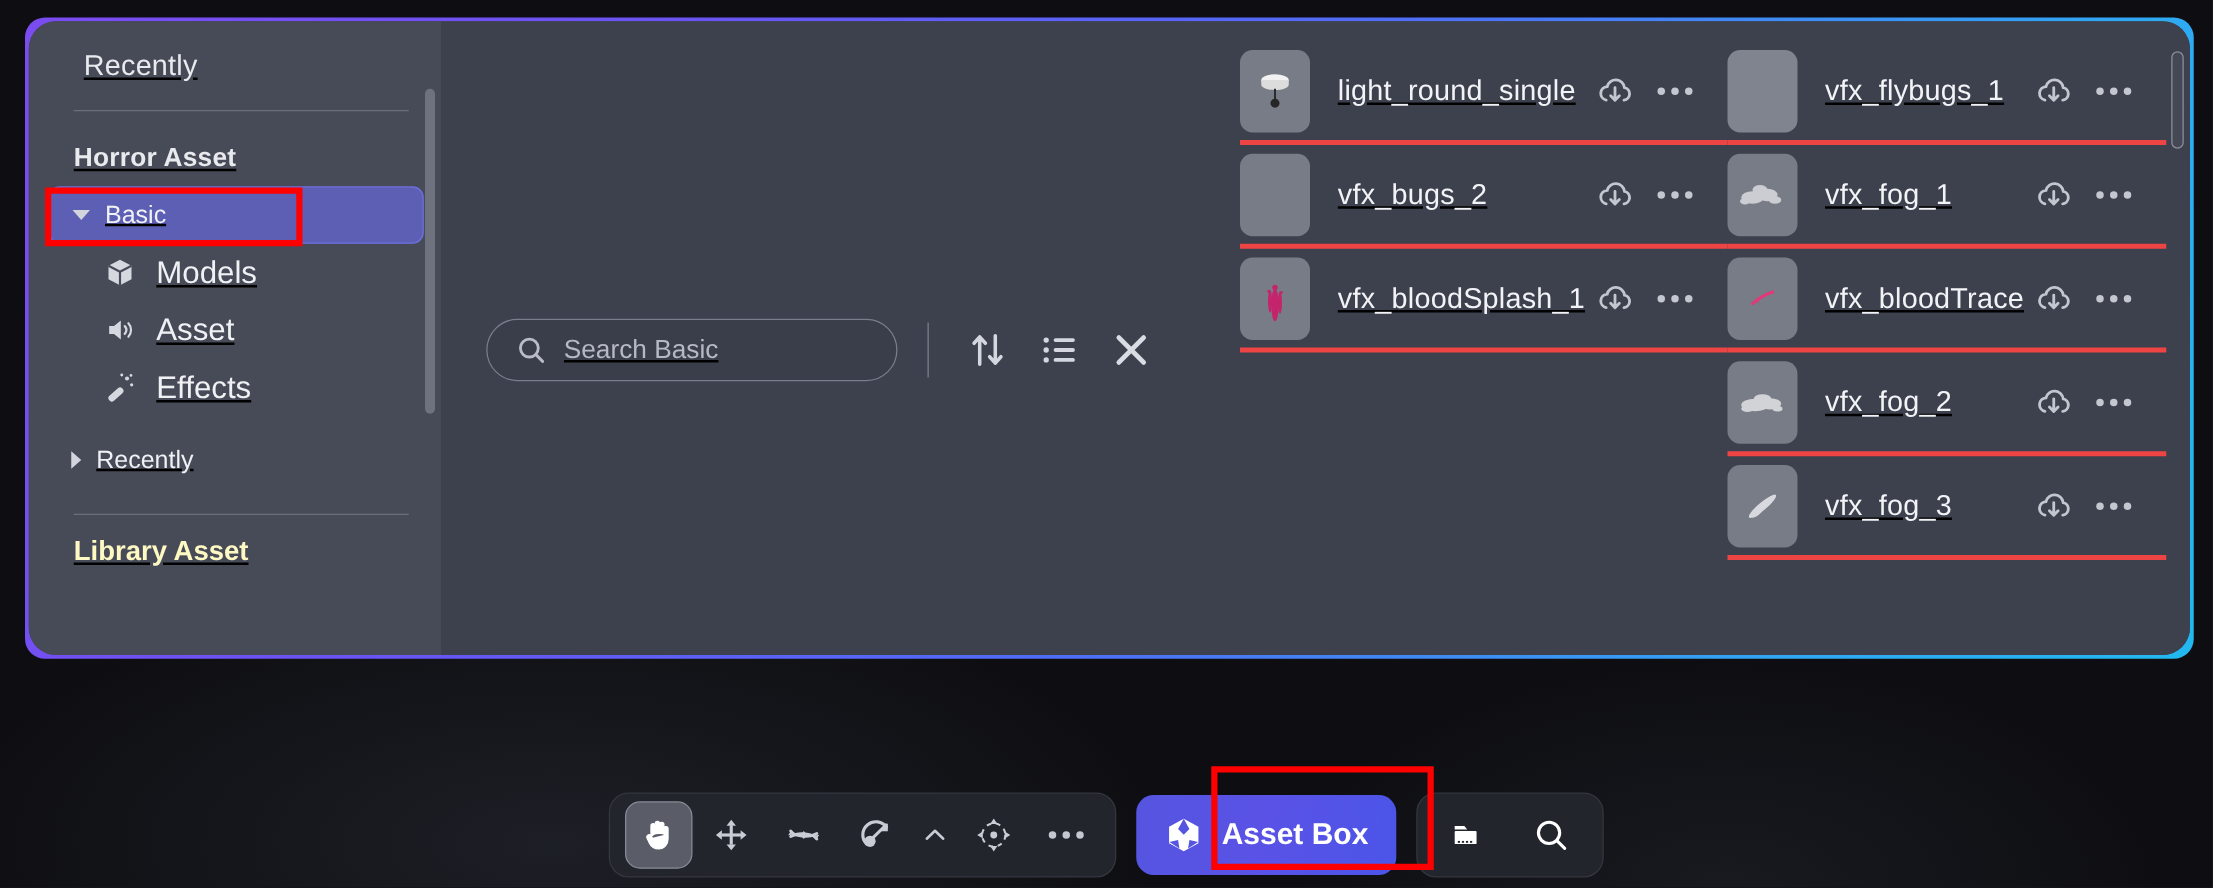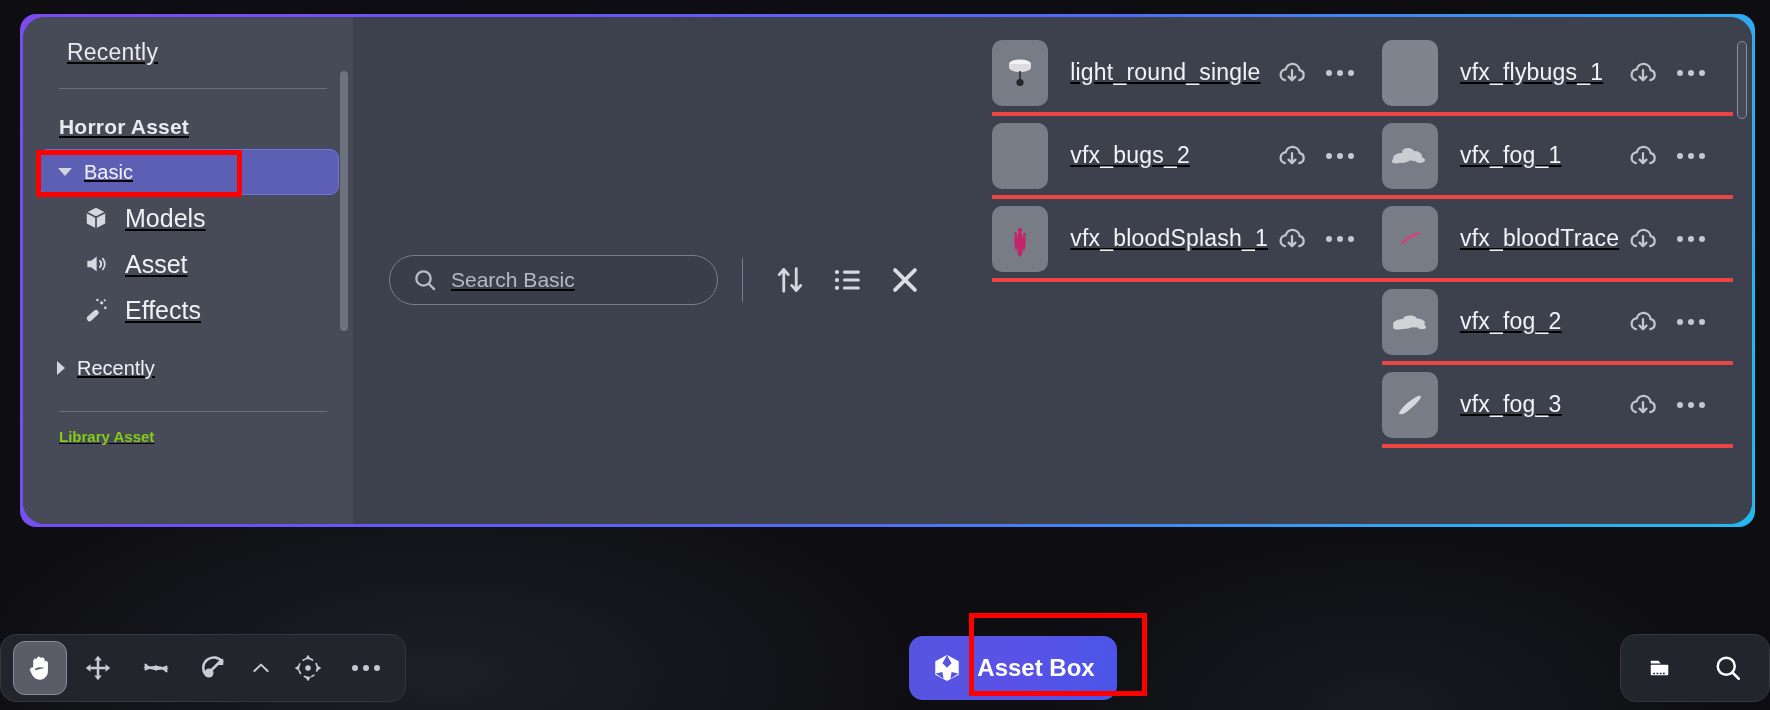--- a/index.html
+++ b/index.html
@@ -103,21 +103,21 @@
     margin-right: 14px;
     display: flex; align-items: center; justify-content: center;
     flex: 0 0 30px;
   }
   .side-item .lbl { line-height: 1; }
   .side-divider2 {
     height: 1px; background: #6b6f7c;
     margin: 20px 26px 0 36px;
   }
   .side-group-title2 {
-    font-size: 15px; font-weight: bold; color: #84cc16;
+    font-size: 22px; font-weight: bold; color: #fef9c3;
     padding: 16px 0 0 36px;
   }
   .side-bar-track {
     position: absolute;
     right: 5px; top: 54px;
     width: 8px; height: 260px;
     border-radius: 4px;
     background: #6e727f;
   }
 
@@ -229,21 +229,21 @@
     z-index: 40;
   }
   #annot-basic { left: 36px; top: 150px; width: 206px; height: 47px; }
   #annot-assetbox { left: 969px; top: 613px; width: 178px; height: 83px; }
 
   
   .bottombar {
     position: absolute;
     left: 0; bottom: 8px;
     width: 1770px;
-    display: flex; align-items: center; justify-content: space-between;
+    display: flex; align-items: center; justify-content: center;
     gap: 16px;
   }
   .tool-group {
     height: 68px;
     background: #23252c;
     border: 1px solid #34373f;
     border-radius: 16px;
     display: flex; align-items: center;
     padding: 0 12px;
     gap: 4px;

